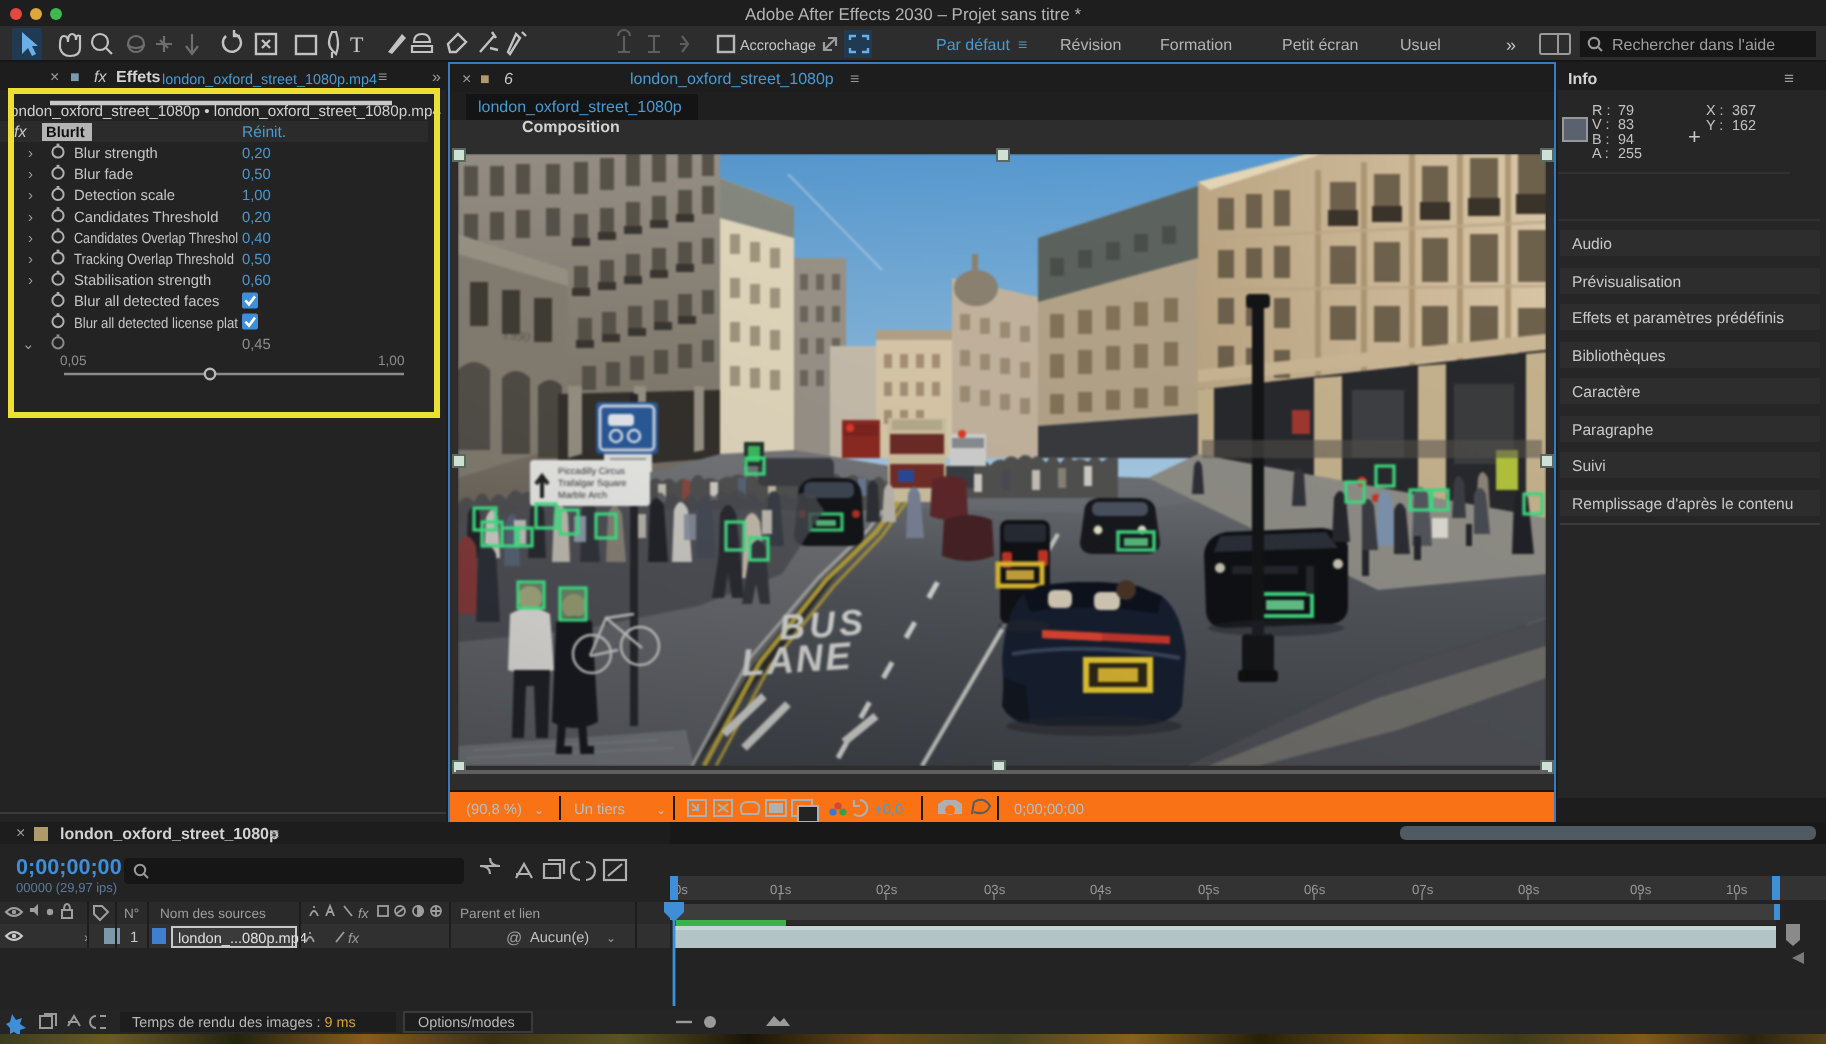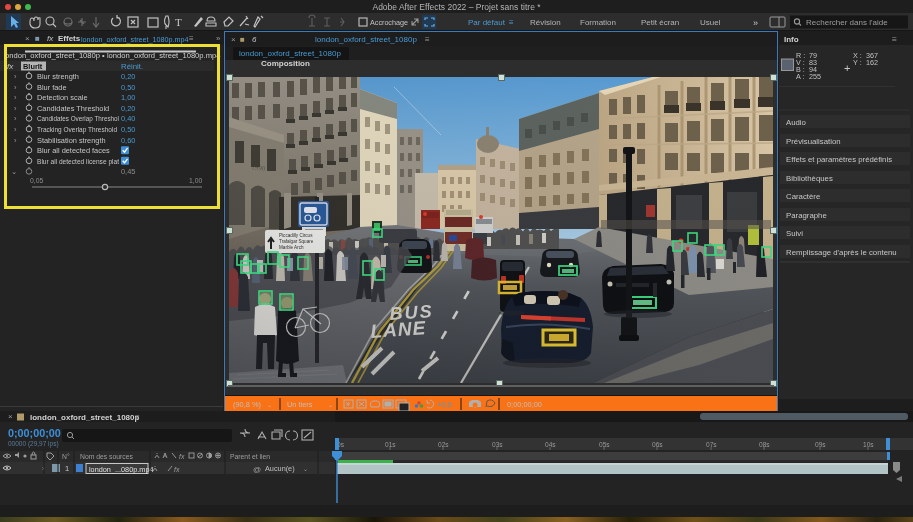--- a/index.html
+++ b/index.html
@@ -8,21 +8,21 @@
 #app{position:relative;width:913px;height:522px;}
 </style>
 </head>
 <body>
 <div id="app">
 
 <div class="abs" style="left:0;top:0;width:913px;height:13px;background:#1e1e1e;">
  <div class="abs" style="left:5px;top:3.5px;width:6px;height:6px;border-radius:3px;background:#e5483f;"></div>
  <div class="abs" style="left:15px;top:3.5px;width:6px;height:6px;border-radius:3px;background:#dfa73b;"></div>
  <div class="abs" style="left:25px;top:3.5px;width:6px;height:6px;border-radius:3px;background:#3db94e;"></div>
- <div class="abs" style="left:0;top:2px;width:913px;text-align:center;color:#b4b4b4;font-size:8.5px;">Adobe After Effects 2022 – Projet sans titre *</div>
+ <div class="abs" style="left:0;top:2px;width:913px;text-align:center;color:#b4b4b4;font-size:8.5px;">Adobe After Effects 2030 – Projet sans titre *</div>
 </div>
 
 <div class="abs" style="left:0;top:13px;width:913px;height:18px;background:#2d2d2d;border-bottom:1px solid #161616;" id="toolbar">
 <svg width="913" height="18" style="position:absolute;left:0;top:0;">
  <rect x="6" y="1" width="15" height="16" fill="#1f3a52"></rect>
  <path d="M11,3 L11,14 L14,11 L16,15 L18,14 L16,10 L19,10 Z" fill="#6ab0e8"></path>
  <g stroke="#c2c2c2" stroke-width="1.1" fill="none">
   <path d="M30,9 q0,-4 2,-4 q2,0 2,3 q0,-4 2,-4 q2,0 2,3 q0,-3 2,-2 l0,6 q0,4 -5,4 q-4,0 -5,-4 Z" fill="#2d2d2d"></path>
   <circle cx="50" cy="8" r="4"></circle>
           <line x1="53" y1="11" x2="56" y2="14"></line>
@@ -883,16 +883,33 @@
  <rect x="337" y="52" width="551" height="11" fill="#b2c4c6"></rect>
  <rect x="337" y="52" width="551" height="2" fill="#c6d4d6"></rect>
 
  <path d="M332,40 L342,40 L342,45 L337,50 L332,45 Z" fill="#3e8fd8"></path>
  <line x1="337" y1="45" x2="337" y2="92" stroke="#3e8fd8" stroke-width="1.4"></line>
  <path d="M893,51 l7,0 0,8 -3.5,3 -3.5,-3 Z" fill="#8a8a8a"></path>
  <path d="M896,68 l6,-3 0,6 Z" fill="#7a7a7a"></path>
 </svg>
 </div>
 
+<div class="abs" style="left:0;top:505px;width:913px;height:12px;background:#252525;" id="statusbar">
+<svg width="913" height="12" style="position:absolute;left:0;top:0;">
+ <path d="M6,2 l2,3 3,-1 -1,3 3,2 -3,1 0,3 -3,-2 -2,1 0,-3 -2,-2 2,-1 Z" fill="#3e8fd8"></path>
+ <g stroke="#9a9a9a" stroke-width="1" fill="none">
+  <path d="M20,3 l6,0 0,6 -6,0 Z m2,-1 l6,0 0,6"></path>
+  <path d="M34,8 l3,-5 3,5 m-1,-2 l-5,0"></path>
+  <path d="M48,3 a3,3 0 1 0 0,6 m2,-6 l3,0 m-3,6 l3,0"></path>
+ </g>
+ <rect x="60" y="1" width="138" height="10" fill="#1d1d1d"></rect>
+ <text x="66" y="8.5" font-size="7.2" fill="#b8b8b8">Temps de rendu des images : <tspan fill="#d8a23e">9 ms</tspan></text>
+ <rect x="202" y="1" width="64" height="10" fill="#1d1d1d" stroke="#3a3a3a" stroke-width="1"></rect>
+ <text x="209" y="8.5" font-size="7.2" fill="#b8b8b8">Options/modes</text>
+ <path d="M338,6 l8,0" stroke="#9a9a9a" stroke-width="1.2"></path>
+ <circle cx="355" cy="6" r="3" fill="#9a9a9a"></circle>
+ <path d="M383,8 l4,-5 3,3 2,-2 3,4 Z" fill="#9a9a9a"></path>
+</svg>
+</div>
 
 <div class="abs" style="left:0;top:517px;width:913px;height:5px;background:linear-gradient(90deg,#3a3c1e 0%,#6a5a22 6%,#23240f 13%,#8a5a1e 20%,#3a3014 27%,#5a5420 34%,#191508 41%,#6a4a18 48%,#44431c 55%,#8a6020 62%,#262108 69%,#705018 76%,#3c3a18 83%,#84581c 90%,#2a2410 96%,#5a4418 100%);" id="wallpaper"></div>
 
 </div>
 
 </body></html>

